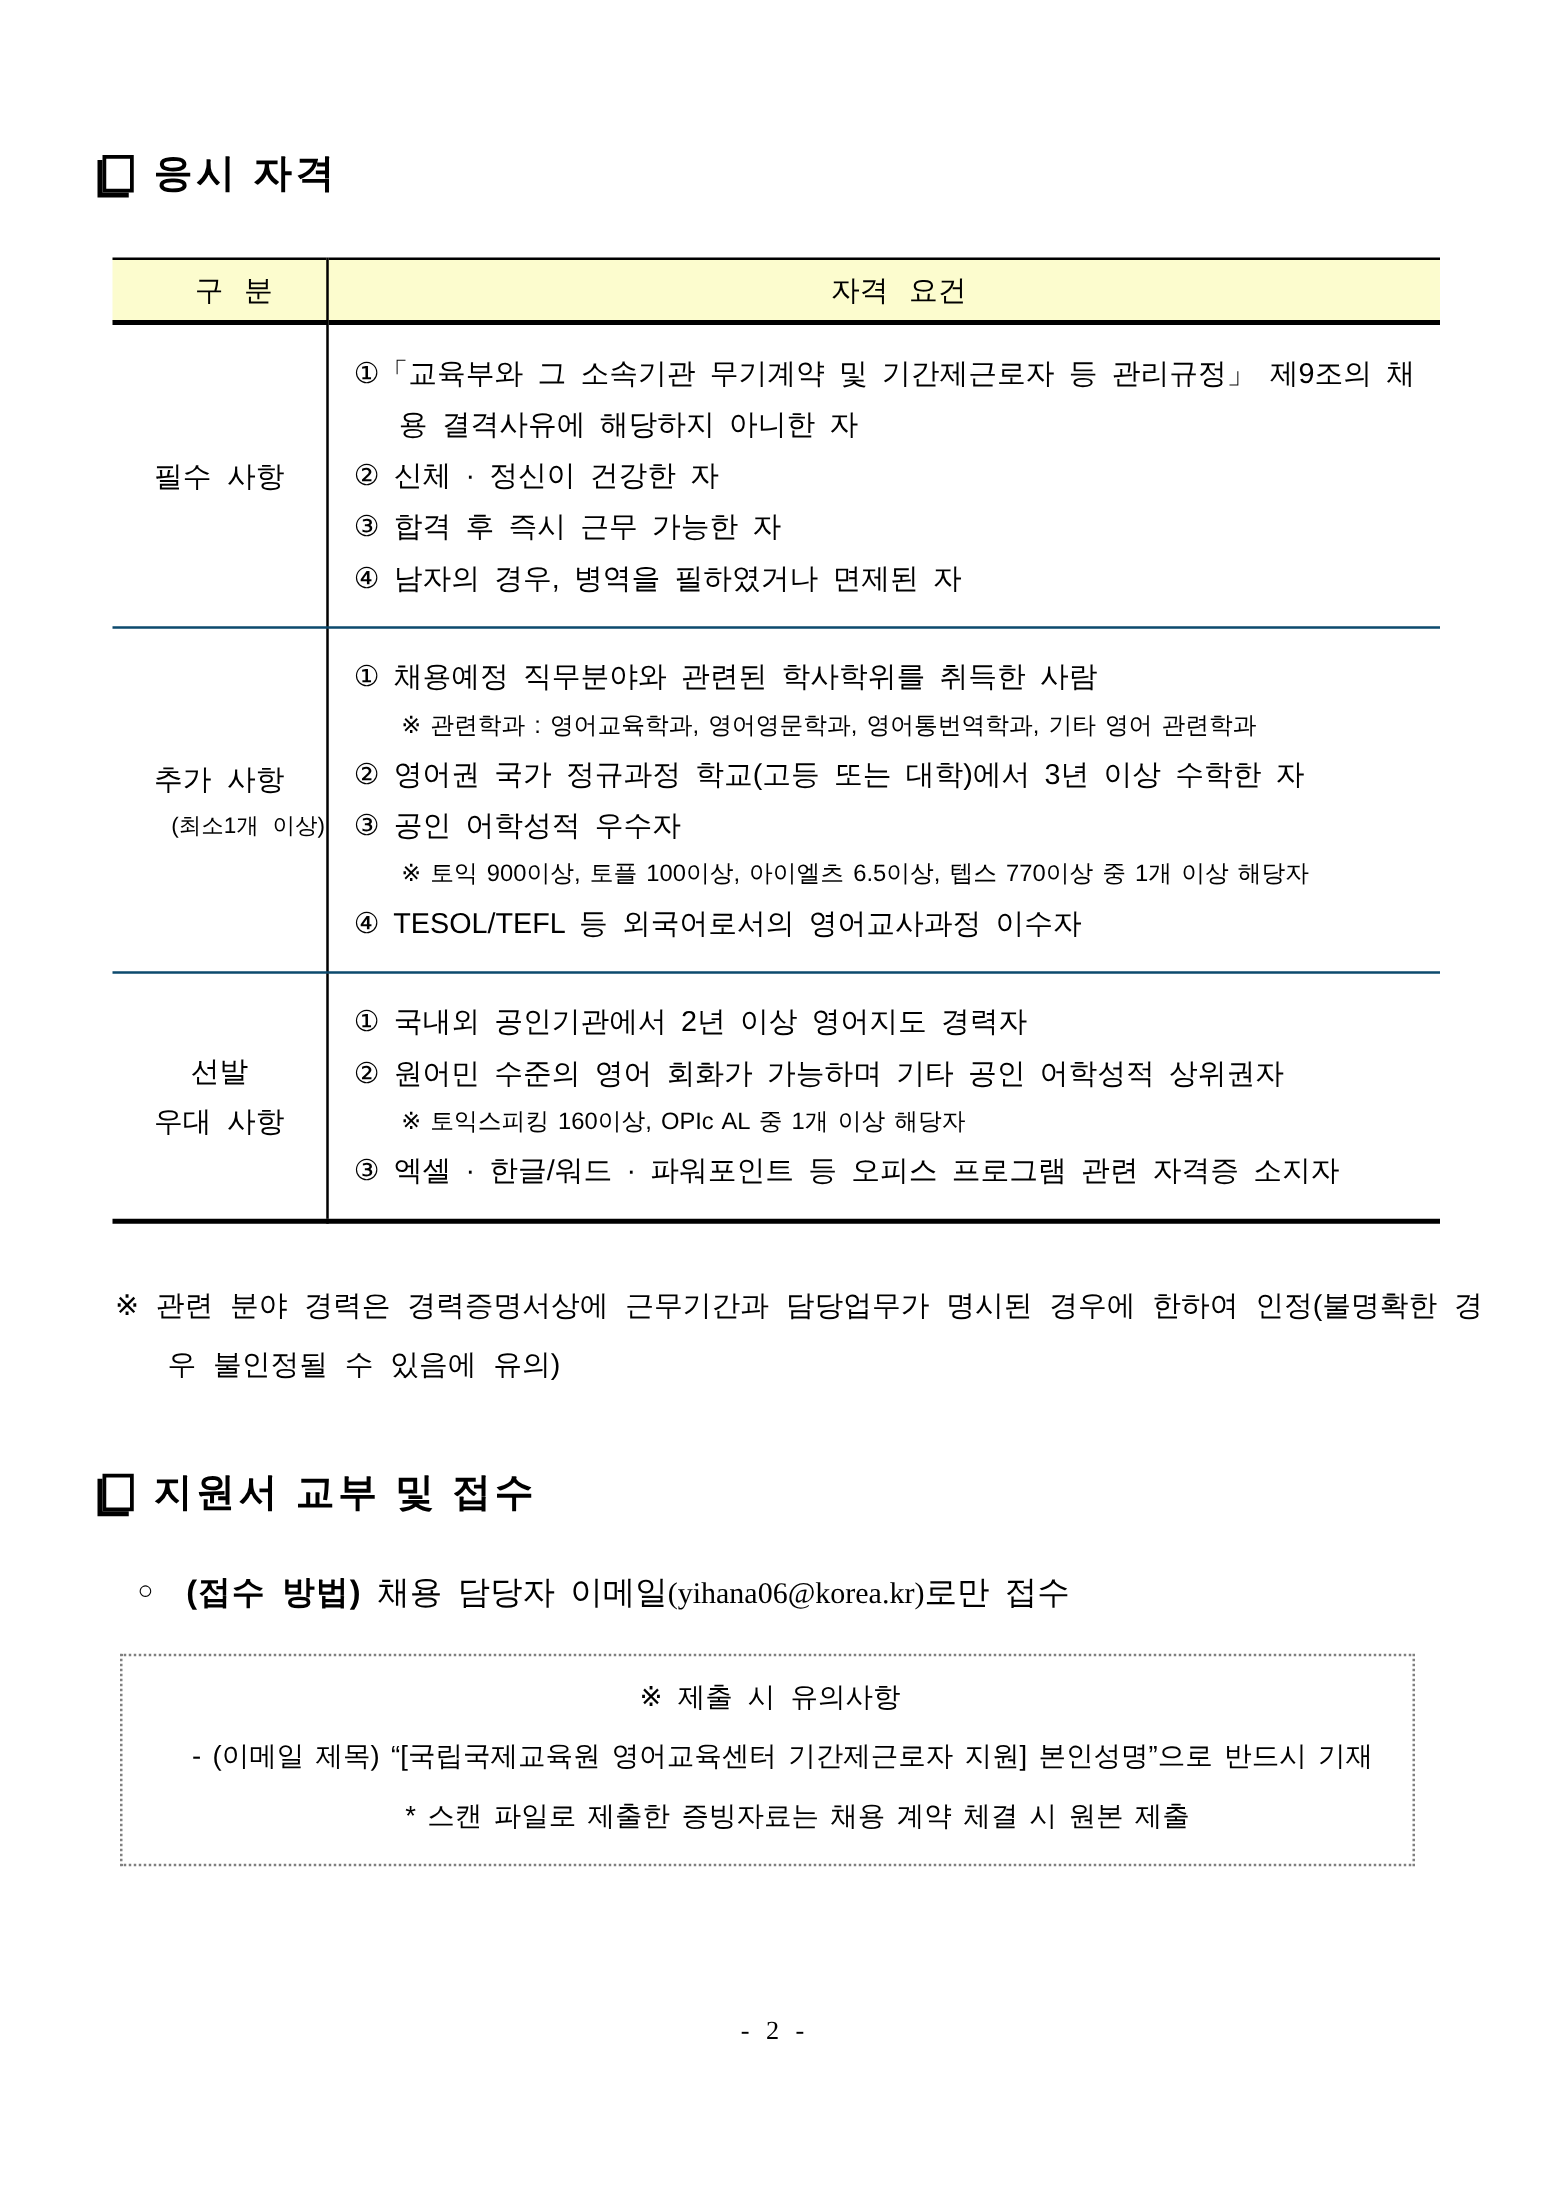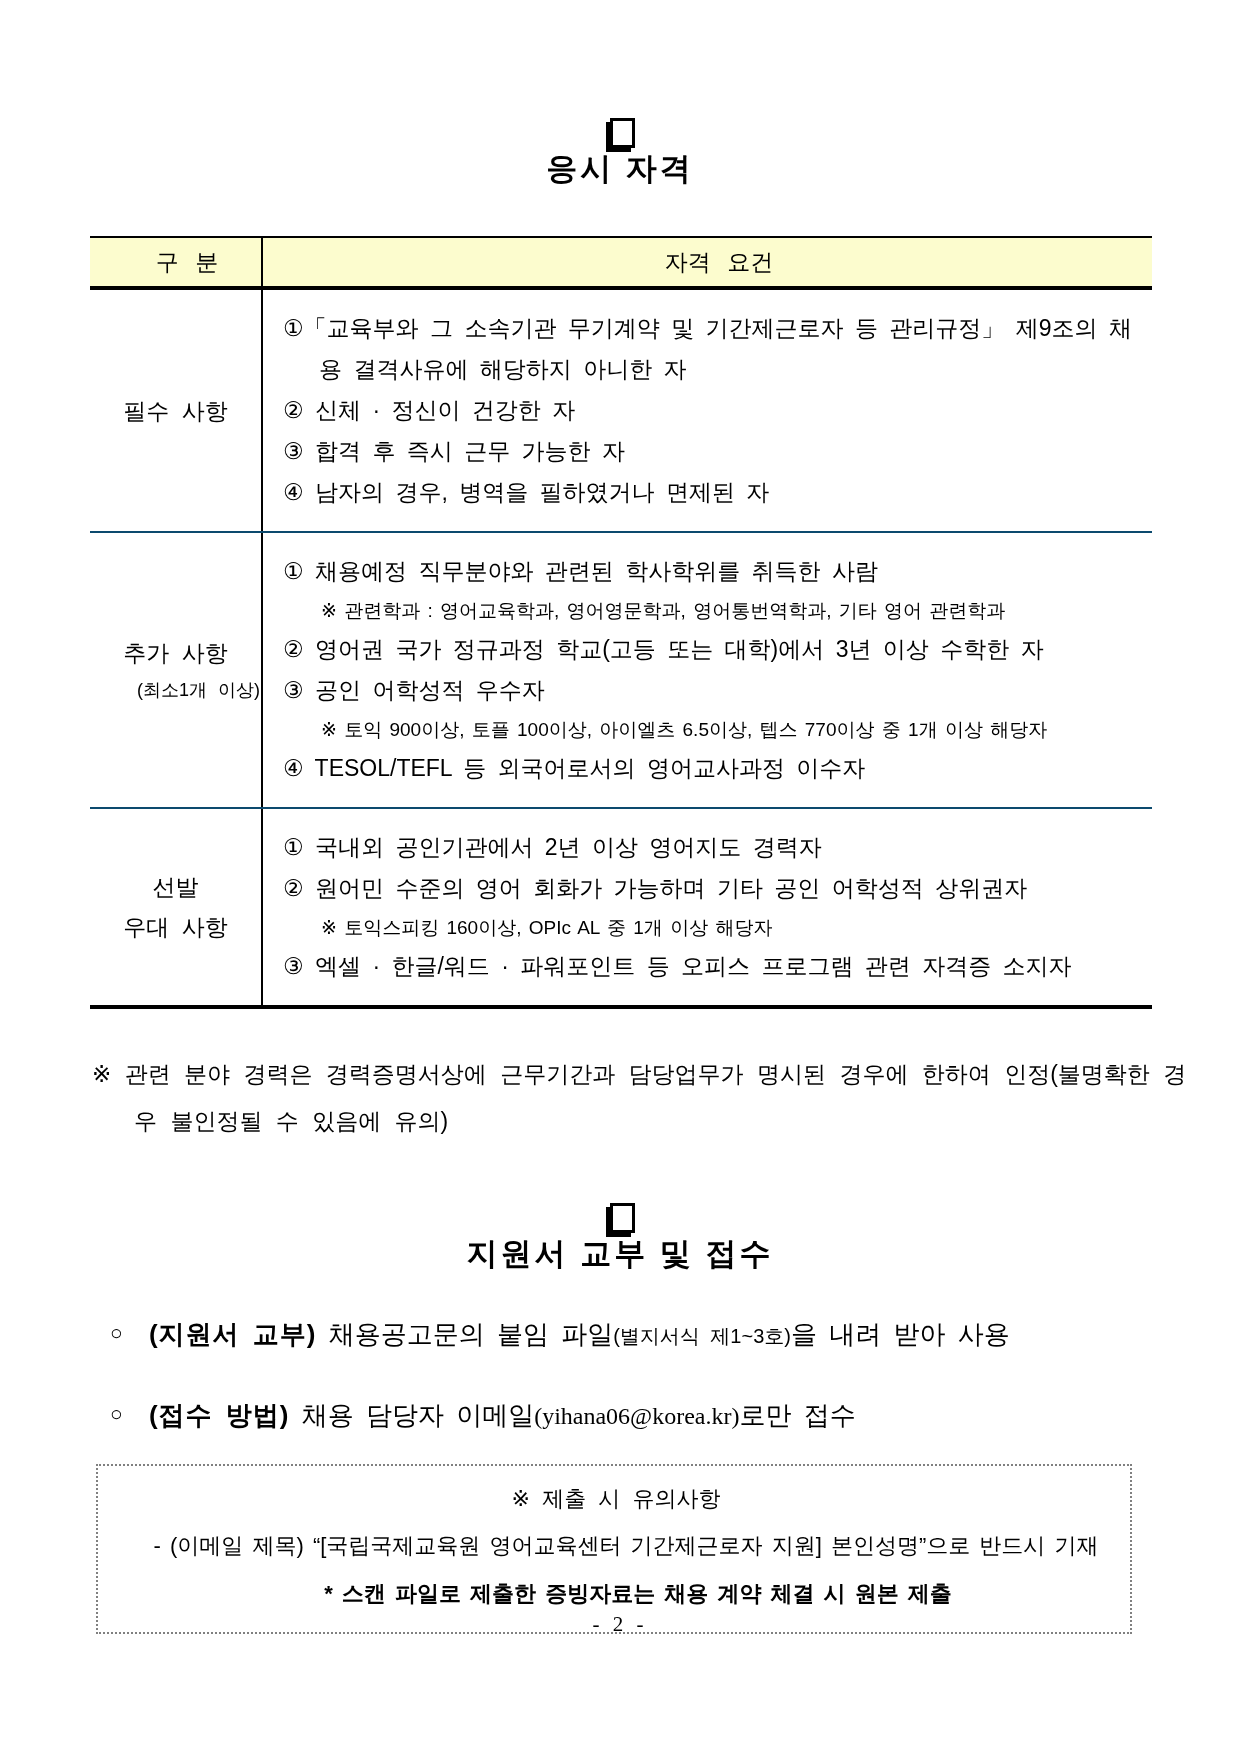--- a/index.html
+++ b/index.html
@@ -5,22 +5,22 @@
   html,body { margin:0; padding:0; }
   body {
     width:1240px; height:1753px; background:#ffffff; color:#000;
     font-family:"Liberation Sans","DejaVu Sans",sans-serif;
     position:relative; overflow:hidden;
   }
   .doc { padding:118px 78px 0 78px; }
 
   
   .sec-title {
-    display:flex; align-items:center; 
-    font-size:31px; font-weight:bold; letter-spacing:3px;flex-direction:column;
+    display:flex; align-items:center; gap:16px;
+    font-size:31px; font-weight:bold; letter-spacing:3px;
   }
   .sq {
     width:19px; height:24px; flex:0 0 auto;
     border:3px solid #000; background:#fff;
     box-shadow:-4px 4px 0 0 #000;
     margin-left:4px;
   }
 
   
   table.qual-table {
@@ -71,21 +71,21 @@
     margin:28px 0 0 18px; width:988px;
     border:2px dotted #808080;
     padding:14px 20px 18px 24px;
     text-align:center;
   }
   .box-title { font-size:22px; line-height:38px; word-spacing:6px; }
   .box-line {
     font-size:22px; line-height:40px; margin-top:8px; word-spacing:3px;
     padding-left:60px; text-indent:-40px;
   }
-  .box-line.star { padding-left:74px; text-indent:-30px;font-weight:bold; }
+  .box-line.star { padding-left:74px; text-indent:-30px; }
 
   .page-num {
     position:absolute; left:0; right:0; top:1612px;
     text-align:center; font-size:21px; letter-spacing:4px;
     font-family:"Liberation Serif","DejaVu Serif",serif;
   }
 </style>
 </head>
 <body>
 
@@ -148,25 +148,20 @@
     </tbody>
   </table>
 
   <p class="footnote">※ 관련 분야 경력은 경력증명서상에 근무기간과 담당업무가 명시된 경우에 한하여 인정(불명확한 경우 불인정될 수 있음에 유의)</p>
 
   <div class="sec-title sec2">
     <span class="sq"></span>
     <span>지원서 교부 및 접수</span>
   </div>
 
-  <div class="bullet">
-    <span class="b-marker">○</span>
-    <span class="b-label">(지원서 교부)</span>
-    <span class="b-text">채용공고문의 붙임 파일</span><span class="b-paren-small">(별지서식 제1~3호)</span><span class="b-text">을 내려 받아 사용</span>
-  </div>
 
   <div class="bullet">
     <span class="b-marker">○</span>
     <span class="b-label">(접수 방법)</span>
     <span class="b-text">채용 담당자 이메일</span><span class="b-email">(yihana06@korea.kr)</span><span class="b-text">로만 접수</span>
   </div>
 
   <div class="notice-box">
     <div class="box-title">※ 제출 시 유의사항</div>
     <div class="box-line"><span>-</span> <span>(이메일 제목) “[국립국제교육원 영어교육센터 기간제근로자 지원] 본인성명”으로 반드시 기재</span></div>

